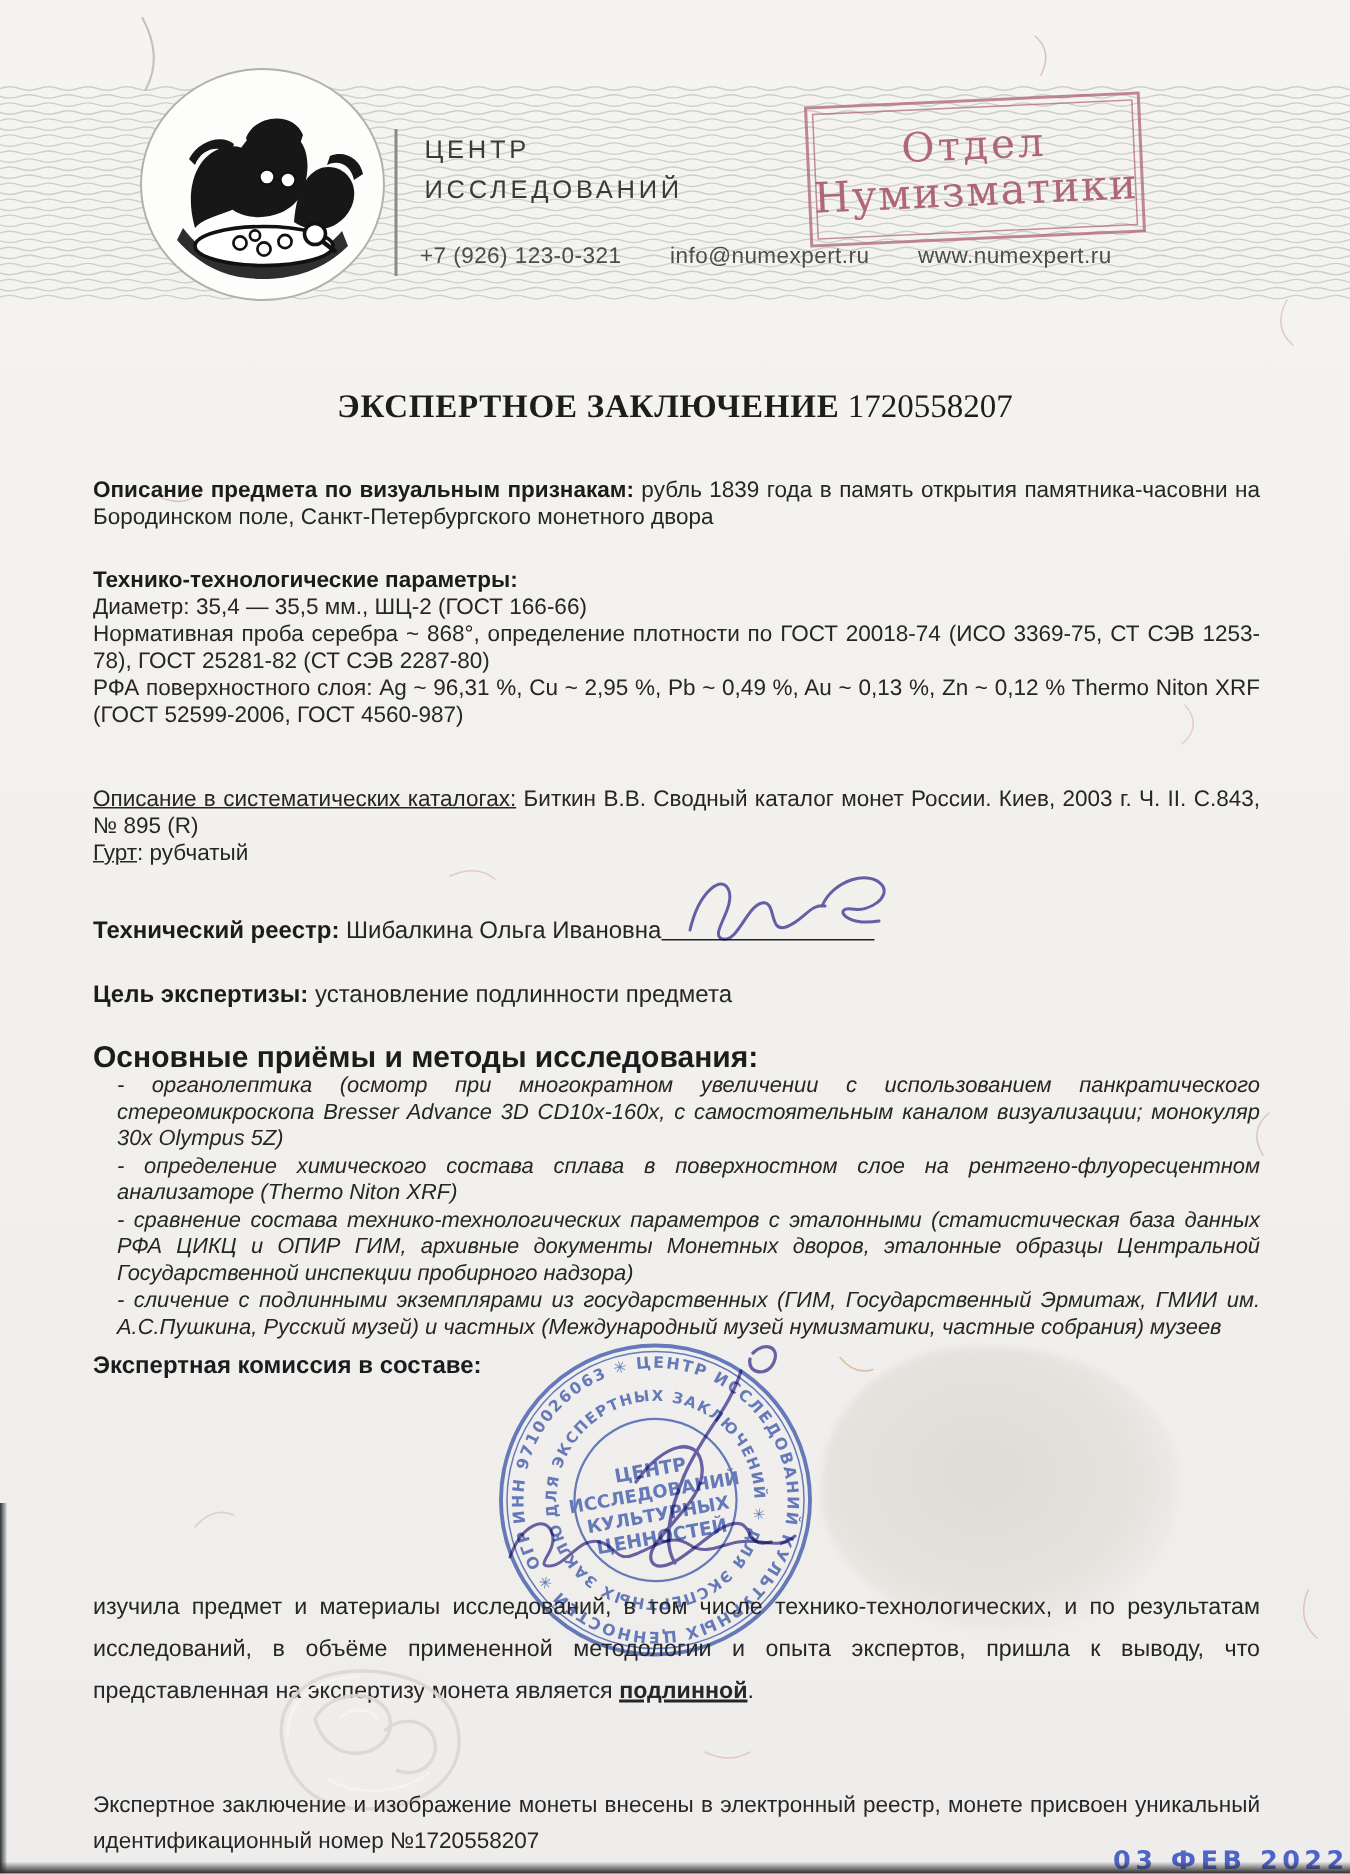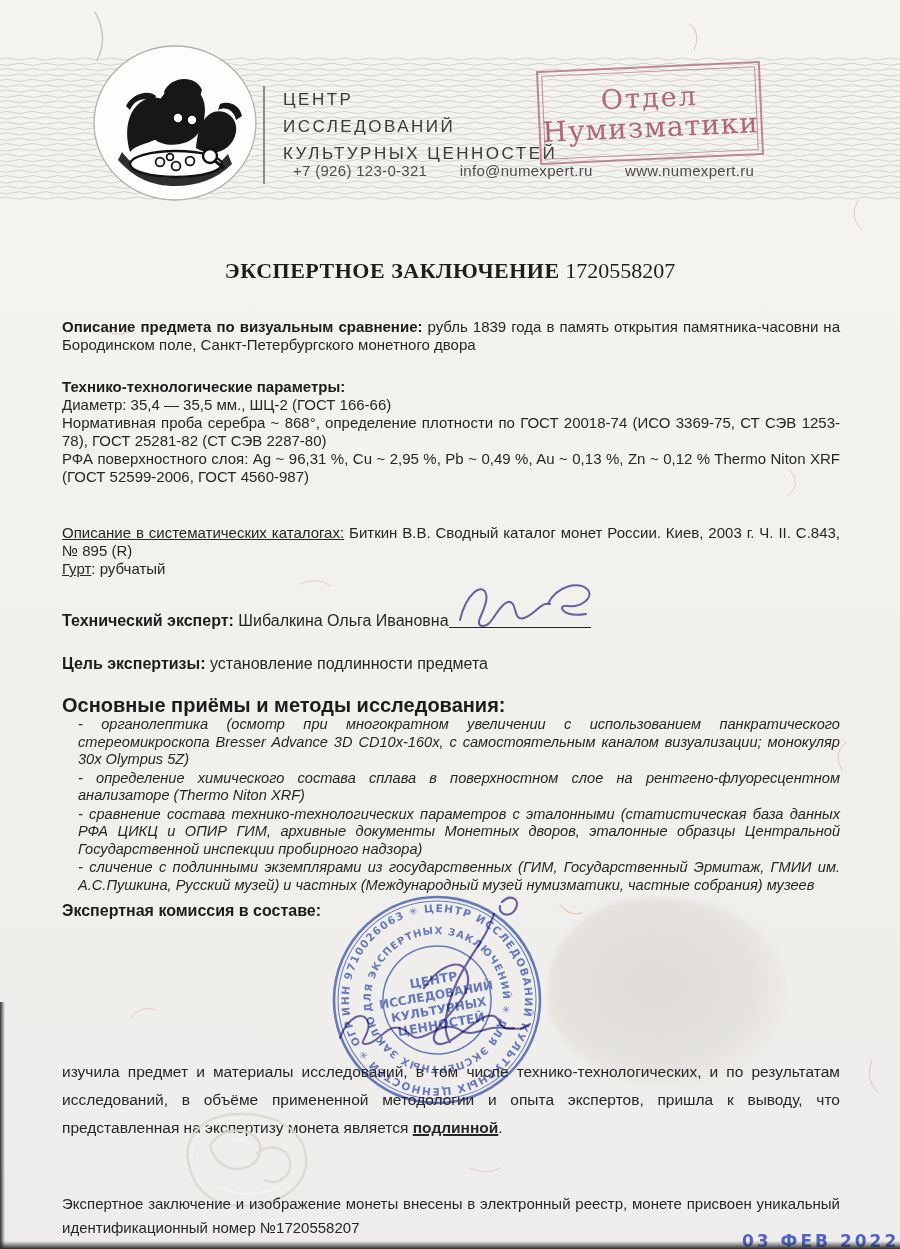--- a/index.html
+++ b/index.html
@@ -3,21 +3,21 @@
 <meta charset="utf-8">
 <style>
   html,body{margin:0;padding:0;background:#888;}
   .page{position:relative;width:900px;height:1249px;overflow:hidden;
         background:linear-gradient(180deg,#f5f4f1 0%,#f2f0ed 55%,#efedeb 100%);
         font-family:"Liberation Sans",sans-serif;color:#2b2b2b;}
   .abs{position:absolute;}
   
   .orgname{left:283px;top:86px;font-size:17px;line-height:27px;letter-spacing:2.5px;color:#3a3a3a;font-weight:500;}
   .divider{left:263px;top:86px;width:2px;height:98px;background:#8a8a8a;}
-  .contacts{left:293px;top:162px;font-size:15px;color:#4c4c4c;letter-spacing:.3px;}
+  .contacts{left:280px;top:162px;font-size:15px;color:#4c4c4c;letter-spacing:.3px;}
   .contacts span{margin-right:28px;}
   .deptstamp{left:538px;top:66px;width:224px;height:94px;transform:rotate(-2.6deg);
              border:2px solid rgba(173,99,115,.75);padding:3px;box-sizing:border-box;}
   .deptstamp .inner{width:100%;height:100%;border:1px solid rgba(173,99,115,.7);box-sizing:border-box;
              display:flex;flex-direction:column;align-items:center;justify-content:center;
              font-family:"DejaVu Serif",serif;color:rgba(166,84,102,.88);}
   .deptstamp .l1{font-size:27px;letter-spacing:2px;}
   .deptstamp .l2{font-size:28px;letter-spacing:1px;margin-top:-2px;}
   
   .title{left:0;top:258px;width:900px;text-align:center;font-family:"Liberation Serif",serif;font-size:22px;color:#1d1d1d;}
@@ -115,59 +115,58 @@
         <circle cx="78" cy="113" r="3.4"></circle>
     </g>
     <circle cx="118" cy="112" r="7" fill="#fff" stroke="#111" stroke-width="2.4"></circle>
     <path d="M123,117 L132,124" stroke="#111" stroke-width="3"></path>
   </svg>
 
   <div class="abs divider"></div>
   <div class="abs orgname">
     <div>ЦЕНТР</div>
     <div>ИССЛЕДОВАНИЙ</div>
-    <div>КУЛЬТУРНЫХ ЦЕННОСТЕЙ</div>
   </div>
   <div class="abs contacts">
     <span>+7 (926) 123-0-321</span>
     <span>info@numexpert.ru</span>
     <span>www.numexpert.ru</span>
   </div>
 
   <div class="abs deptstamp">
     <div class="inner">
       <div class="l1">Отдел</div>
       <div class="l2">Нумизматики</div>
     </div>
   </div>
 
   <div class="abs title">
     <b>ЭКСПЕРТНОЕ ЗАКЛЮЧЕНИЕ</b>
     <span>1720558207</span>
   </div>
 
   <div class="abs blk" style="top:318px;">
-    <b>Описание предмета по визуальным сравнение:</b>
+    <b>Описание предмета по визуальным признакам:</b>
     <span>рубль 1839 года в память открытия памятника-часовни на Бородинском поле, Санкт-Петербургского монетного двора</span>
   </div>
 
   <div class="abs blk" style="top:378px;">
     <div><b>Технико-технологические параметры:</b></div>
     <div>Диаметр: 35,4 — 35,5 мм., ШЦ-2 (ГОСТ 166-66)</div>
     <div>Нормативная проба серебра ~ 868°, определение плотности по ГОСТ 20018-74 (ИСО 3369-75, СТ СЭВ 1253-78),  ГОСТ 25281-82 (СТ СЭВ 2287-80)</div>
     <div>РФА поверхностного слоя: Ag ~ 96,31 %, Cu ~ 2,95 %, Pb ~ 0,49 %, Au ~ 0,13 %, Zn ~ 0,12 % Thermo Niton XRF (ГОСТ  52599-2006, ГОСТ 4560-987)</div>
   </div>
 
   <div class="abs blk" style="top:524px;">
     <div><span class="ul">Описание в систематических каталогах:</span><span> Биткин В.В. Сводный каталог монет России. Киев, 2003 г. Ч. II. С.843, № 895 (R)</span></div>
     <div><span class="ul">Гурт</span><span>: рубчатый</span></div>
   </div>
 
   <div class="abs blk" style="top:612px;">
-    <b style="font-size:16px;">Технический эксперт:</b><span style="font-size:16px;"> Шибалкина Ольга Ивановна</span><span class="sigline" style="width:142px;"></span>
+    <b style="font-size:16px;">Технический реестр:</b><span style="font-size:16px;"> Шибалкина Ольга Ивановна</span><span class="sigline" style="width:142px;"></span>
   </div>
   <svg class="abs sig" style="left:452px;top:574px;" width="150" height="58" viewBox="0 0 150 58" fill="none" stroke="#544fa6" stroke-width="2" stroke-linecap="round" opacity=".88">
     <path d="M8,46 C14,20 30,8 34,20 C38,32 20,50 30,52 C40,54 46,30 56,28 C66,26 60,48 72,44 C84,40 88,28 98,30"></path>
     <path d="M96,30 C104,12 128,6 136,16 C142,24 128,34 116,32 C104,30 110,44 134,40"></path>
   </svg>
 
   <div class="abs blk" style="top:655px;">
     <b style="font-size:16px;">Цель экспертизы:</b><span style="font-size:16px;"> установление подлинности предмета</span>
   </div>
 

